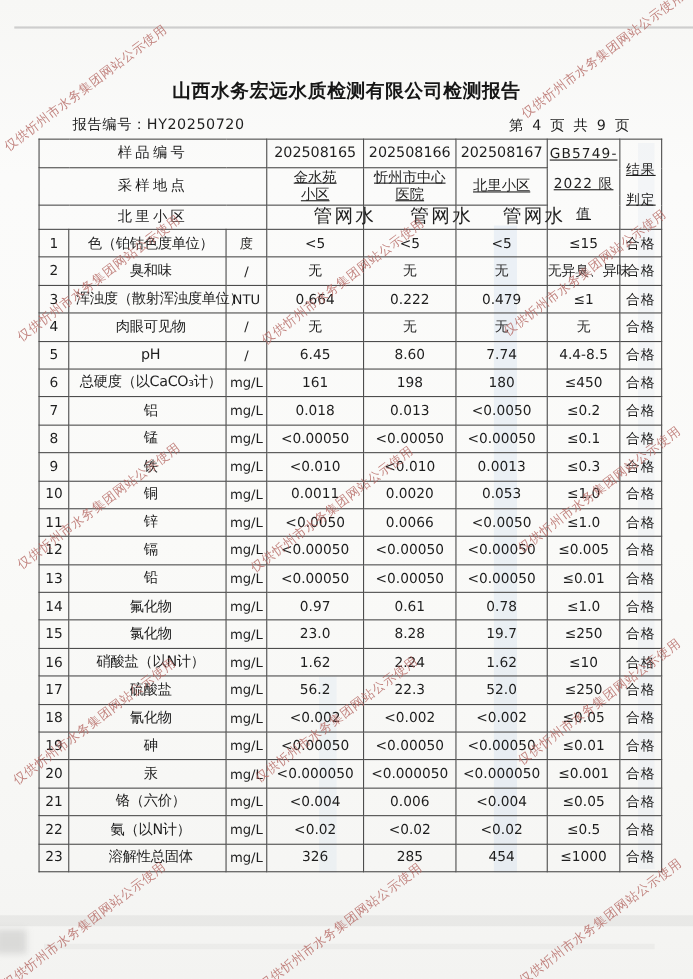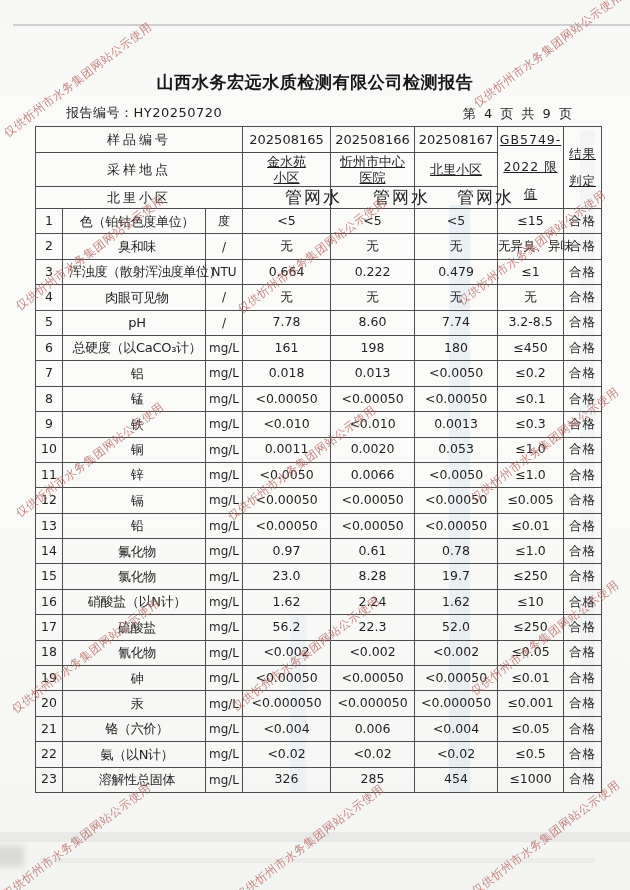--- a/index.html
+++ b/index.html
@@ -157,24 +157,24 @@
           <td class="c-val">无</td>
           <td class="c-val">无</td>
           <td class="c-val">无</td>
           <td class="c-val">无</td>
           <td class="c-val c-res">合格</td>
         </tr>
         <tr>
           <td class="c-no">5</td>
           <td class="c-name">pH</td>
           <td class="c-unit">/</td>
-          <td class="c-val">7.78</td>
+          <td class="c-val">6.45</td>
           <td class="c-val">8.60</td>
           <td class="c-val">7.74</td>
-          <td class="c-val">3.2-8.5</td>
+          <td class="c-val">4.4-8.5</td>
           <td class="c-val c-res">合格</td>
         </tr>
         <tr>
           <td class="c-no">6</td>
           <td class="c-name">总硬度（以CaCO₃计）</td>
           <td class="c-unit">mg/L</td>
           <td class="c-val">161</td>
           <td class="c-val">198</td>
           <td class="c-val">180</td>
           <td class="c-val">≤450</td>

